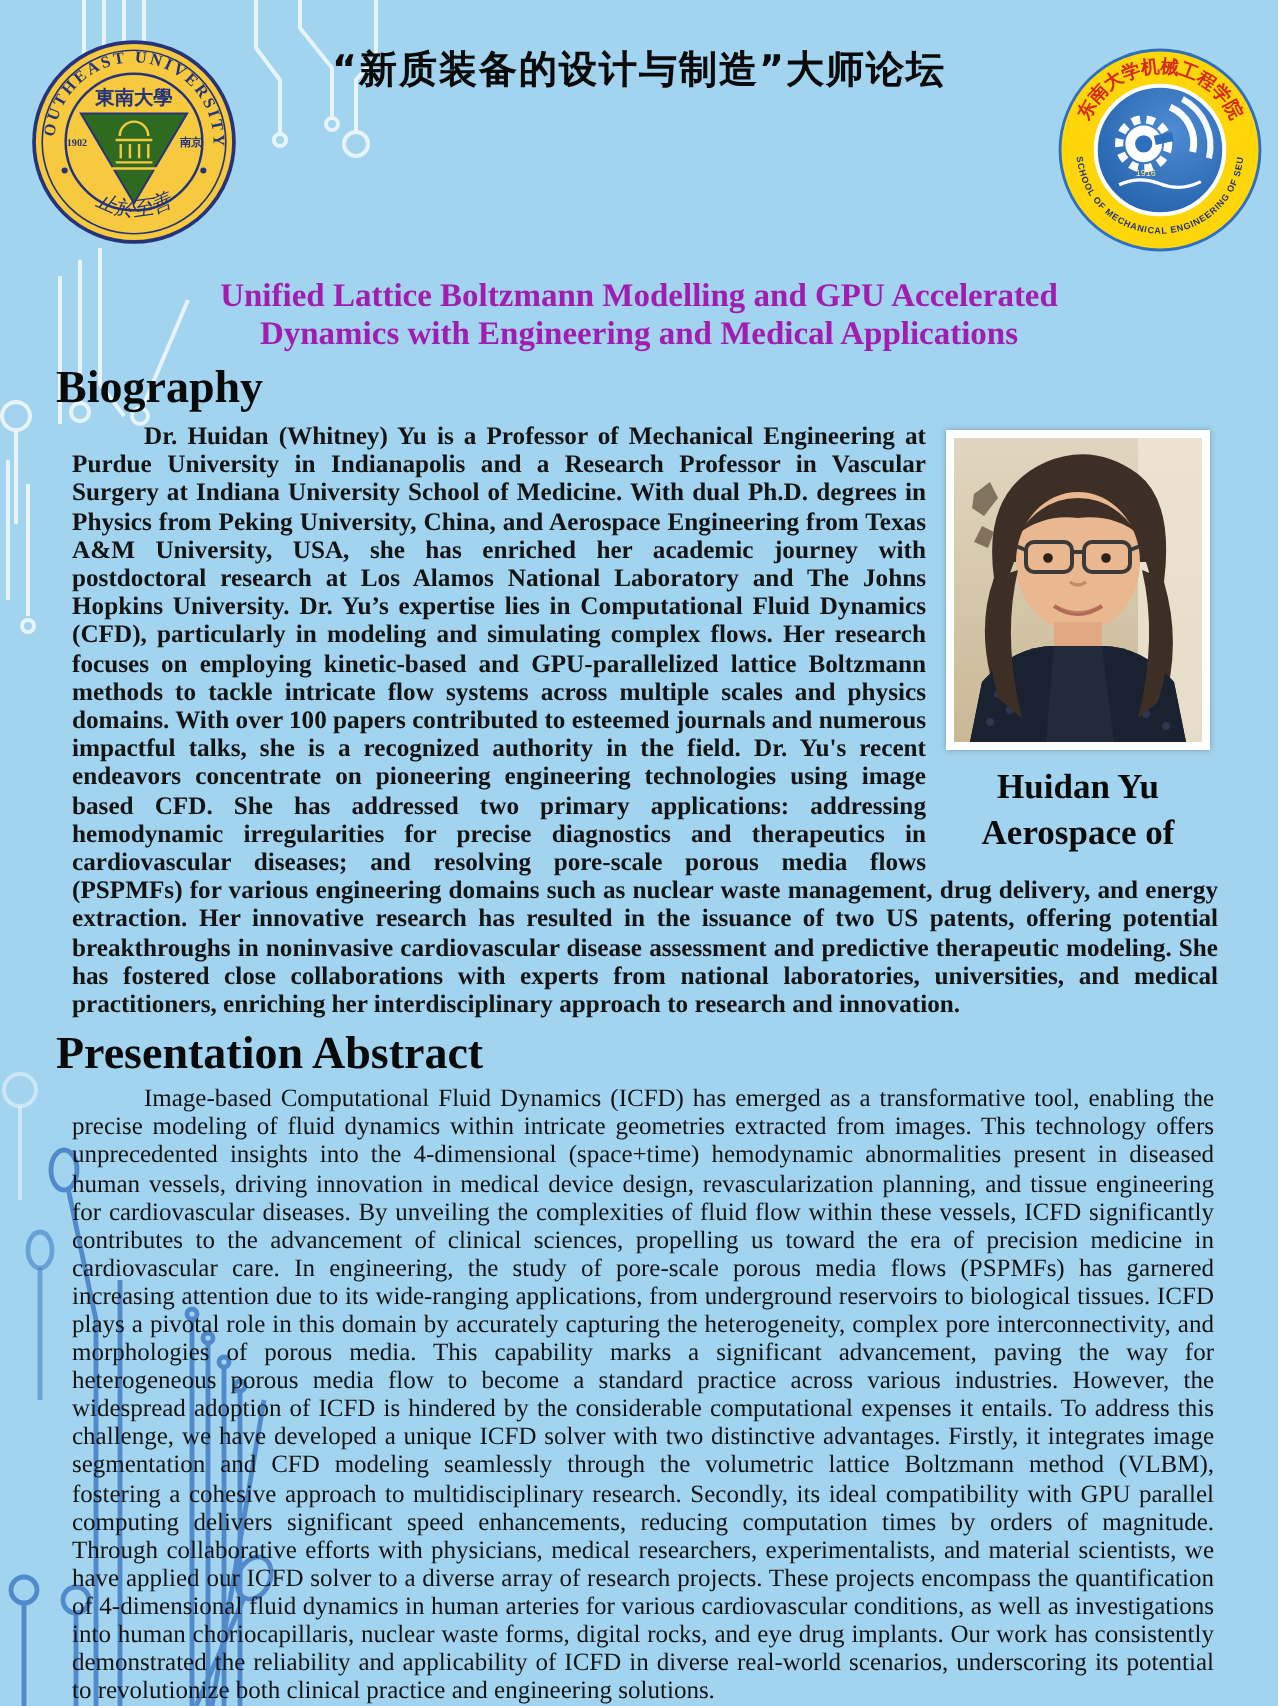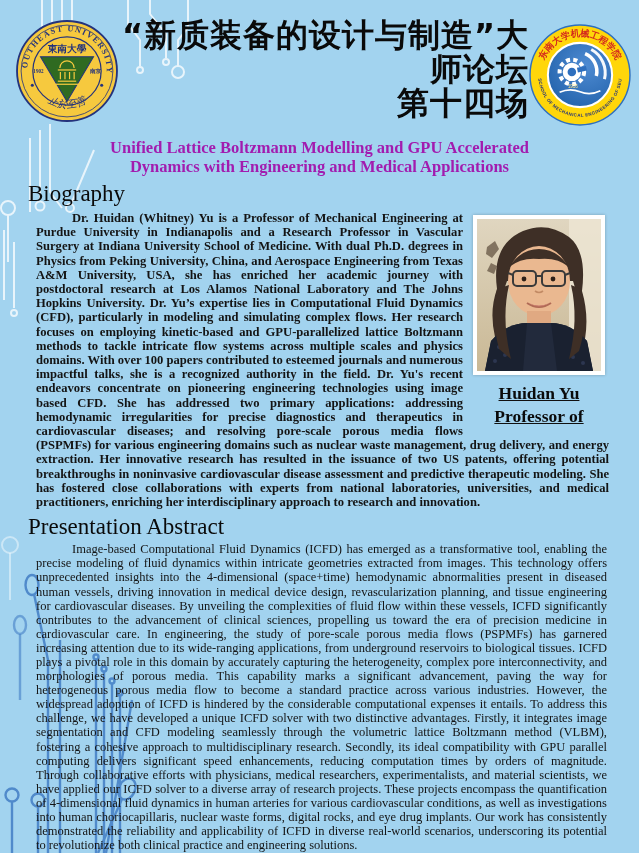--- a/index.html
+++ b/index.html
@@ -15,24 +15,24 @@
   }
   .bg-circuit{position:absolute;inset:0;z-index:0;}
   .content{position:relative;z-index:1;}
 
   
   .header{position:relative;padding-top:18px;height:96px;}
   .logo{position:absolute;}
   .logo-left{left:16px;top:20px;width:102px;height:102px;}
   .logo-right{right:8px;top:24px;width:102px;height:102px;}
   .main-title{
-    text-align:right;
+    text-align:center;
     font-family:"DejaVu Sans", sans-serif;
     font-weight:900;
-    font-size:32px;
+    font-size:19px;
     line-height:34px;
     color:#0a0a0a;
     margin:0 110px;
     letter-spacing:1px;
   }
 
   
   .talk-title{
     margin:24px auto 0 auto;
     width:470px;
@@ -40,33 +40,32 @@
     font-weight:bold;
     font-size:16.5px;
     line-height:19px;
     color:#a21caf;
   }
 
   
   .section-heading{
     margin:5px 0 2px 28px;
     font-size:23px;
-    font-weight:normal;
+    font-weight:bold;
     color:#0a0a0a;
   }
   .bio-body{
     margin:0 30px 0 36px;
     overflow:hidden;
   }
   .speaker-col{
     float:right;
     width:140px;
     margin-left:6px;
     text-align:center;
-    text-decoration:underline;
   }
   .photo-frame{
     margin:6px auto 0 auto;
     width:124px;height:152px;
     border:4px solid #ffffff;
     box-shadow:0 0 3px rgba(0,0,0,0.25);
     background:#cfc0a4;
   }
   .speaker-caption{
     margin-top:7px;
@@ -215,21 +214,20 @@
             <rect x="47" y="43" width="9" height="4.6" fill="#2E6FBE" transform="rotate(-12 47 43)"></rect>
             <path d="M 55,29 A 19,19 0 0 1 66,51" stroke="#FFFFFF" stroke-width="3.4" fill="none"></path>
             <path d="M 61,25 A 26,26 0 0 1 74,54" stroke="#FFFFFF" stroke-width="3" fill="none" opacity="0.95"></path>
             <path d="M 30,67 Q 40,62.5 50,66.5 T 70,65.5" stroke="#FFFFFF" stroke-width="1.6" fill="none"></path>
           </g>
           <text x="43" y="62.5" font-size="4.4" fill="#FFE58A" text-anchor="middle" font-family="Liberation Sans, sans-serif">1916</text>
         </svg>
       </div>
 
       <div class="main-title">“新质装备的设计与制造”大师论坛</div>
-      <div class="main-title">第十四场</div>
     </div>
 
     <div class="talk-title">
       <div>Unified Lattice Boltzmann Modelling and GPU Accelerated</div>
       <div>Dynamics with Engineering and Medical Applications</div>
     </div>
 
     <div class="section-heading">Biography</div>
     <div class="bio-body">
       <div class="speaker-col">
@@ -270,21 +268,21 @@
               <circle cx="100" cy="128" r="2"></circle>
                 <circle cx="96" cy="138" r="2"></circle>
                 <circle cx="106" cy="144" r="2"></circle>
             </g>
             <path d="M20,70 Q14,100 22,130 L34,140 Q24,100 32,66 Z" fill="#3E2F26"></path>
             <path d="M104,70 Q112,100 102,132 L92,140 Q102,100 94,66 Z" fill="#3E2F26"></path>
           </svg>
         </div>
         <div class="speaker-caption">
           <div>Huidan Yu</div>
-          <div>Professor of</div>
+          <div>Aerospace of</div>
         </div>
       </div>
       <p class="para">Dr. Huidan (Whitney) Yu is a Professor of Mechanical Engineering at Purdue University in Indianapolis and a Research Professor in Vascular Surgery at Indiana University School of Medicine. With dual Ph.D. degrees in Physics from Peking University, China, and Aerospace Engineering from Texas A&amp;M University, USA, she has enriched her academic journey with postdoctoral research at Los Alamos National Laboratory and The Johns Hopkins University. Dr. Yu’s expertise lies in Computational Fluid Dynamics (CFD), particularly in modeling and simulating complex flows. Her research focuses on employing kinetic-based and GPU-parallelized lattice Boltzmann methods to tackle intricate flow systems across multiple scales and physics domains. With over 100 papers contributed to esteemed journals and numerous impactful talks, she is a recognized authority in the field. Dr. Yu's recent endeavors concentrate on pioneering engineering technologies using image based CFD. She has addressed two primary applications: addressing hemodynamic irregularities for precise diagnostics and therapeutics in cardiovascular diseases; and resolving pore-scale porous media flows (PSPMFs) for various engineering domains such as nuclear waste management, drug delivery, and energy extraction. Her innovative research has resulted in the issuance of two US patents, offering potential breakthroughs in noninvasive cardiovascular disease assessment and predictive therapeutic modeling. She has fostered close collaborations with experts from national laboratories, universities, and medical practitioners, enriching her interdisciplinary approach to research and innovation.</p>
     </div>
 
     <div class="section-heading">Presentation Abstract</div>
     <p class="abstract-para">Image-based Computational Fluid Dynamics (ICFD) has emerged as a transformative tool, enabling the precise modeling of fluid dynamics within intricate geometries extracted from images. This technology offers unprecedented insights into the 4-dimensional (space+time) hemodynamic abnormalities present in diseased human vessels, driving innovation in medical device design, revascularization planning, and tissue engineering for cardiovascular diseases. By unveiling the complexities of fluid flow within these vessels, ICFD significantly contributes to the advancement of clinical sciences, propelling us toward the era of precision medicine in cardiovascular care. In engineering, the study of pore-scale porous media flows (PSPMFs) has garnered increasing attention due to its wide-ranging applications, from underground reservoirs to biological tissues. ICFD plays a pivotal role in this domain by accurately capturing the heterogeneity, complex pore interconnectivity, and morphologies of porous media. This capability marks a significant advancement, paving the way for heterogeneous porous media flow to become a standard practice across various industries. However, the widespread adoption of ICFD is hindered by the considerable computational expenses it entails. To address this challenge, we have developed a unique ICFD solver with two distinctive advantages. Firstly, it integrates image segmentation and CFD modeling seamlessly through the volumetric lattice Boltzmann method (VLBM), fostering a cohesive approach to multidisciplinary research. Secondly, its ideal compatibility with GPU parallel computing delivers significant speed enhancements, reducing computation times by orders of magnitude. Through collaborative efforts with physicians, medical researchers, experimentalists, and material scientists, we have applied our ICFD solver to a diverse array of research projects. These projects encompass the quantification of 4-dimensional fluid dynamics in human arteries for various cardiovascular conditions, as well as investigations into human choriocapillaris, nuclear waste forms, digital rocks, and eye drug implants. Our work has consistently demonstrated the reliability and applicability of ICFD in diverse real-world scenarios, underscoring its potential to revolutionize both clinical practice and engineering solutions.</p>
 
   </div>
 </div>

